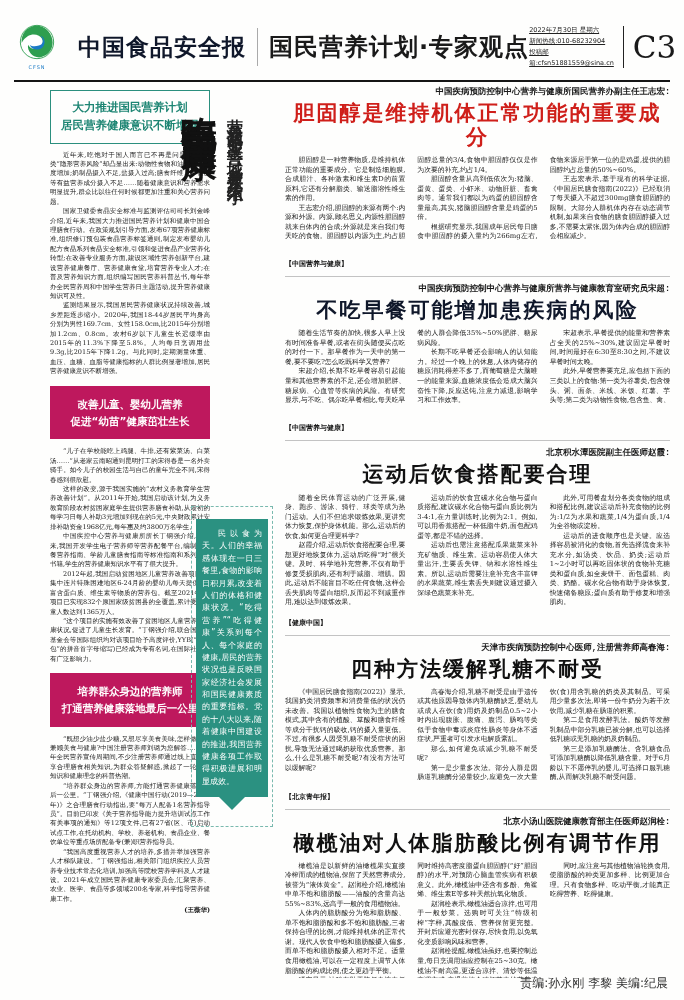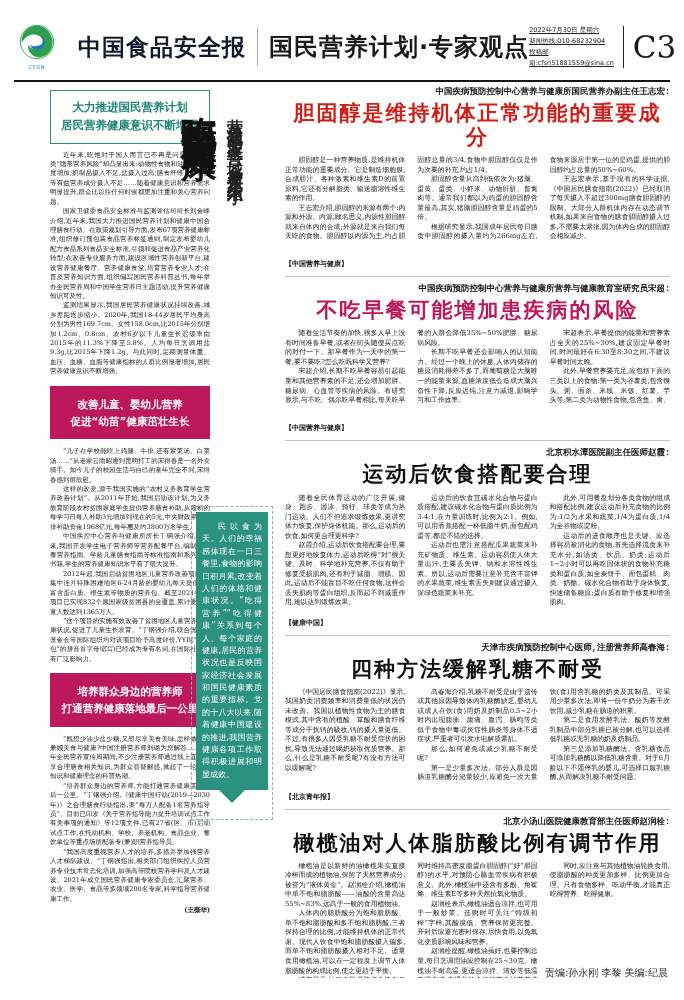--- a/index.html
+++ b/index.html
@@ -29,39 +29,39 @@
   .left-col .para{font-size:6.5px;line-height:1.45;}
   .byline{font-size:6.5px;text-align:right;font-weight:bold;margin-top:2px;}
   
   .center-strip{position:absolute;top:88px;left:177px;width:100px;height:890px;}
   .vh-row{display:flex;height:402px;}
   .v-headline{writing-mode:vertical-rl;font-size:36px;font-weight:bold;letter-spacing:3px;
               line-height:1.25;font-family:"DejaVu Serif",serif;color:#111;}
   .v-subtitle{writing-mode:vertical-rl;font-size:16px;font-weight:bold;letter-spacing:4px;
               margin-left:2px;margin-top:18px;color:#222;font-family:"DejaVu Sans",sans-serif;}
   .quote-outer{border:1px dashed #79b9ae;margin-top:16px;margin-left:14px;width:82px;
-               padding:5px 4px 16px 4px;box-sizing:border-box;}
+               padding:12px 4px 16px 4px;box-sizing:border-box;}
   .quote-box{background:#2b9181;color:#fff;font-size:8px;line-height:1.55;padding:9px 6px;
              text-align:justify;font-family:"DejaVu Sans",sans-serif;}
   .quote-box .qtext{text-indent:2em;}
   .quote-pointer{width:0;height:0;margin:0 auto;border-left:13px solid transparent;
                  border-right:13px solid transparent;border-top:13px solid #2b9181;}
   
   .right-col{position:absolute;top:86px;left:285px;width:385px;height:892px;overflow:hidden;}
   .kicker{font-size:8.5px;font-weight:bold;text-align:right;margin:0 0 3px 0;
           font-family:Liberation Mono, monospace;}
   .art-headline{font-size:21px;font-weight:bold;text-align:center;letter-spacing:2px;
                 margin:0 0 7px 0;line-height:1.15;}
   .art-body{column-count:3;column-gap:12px;column-fill:auto;font-size:6.8px;line-height:1.4;
             overflow:hidden;}
   .h-a1{height:101px;} .h-a2{height:92px;} .h-a3{height:122px;} .h-a4{height:102px;} .h-a5{height:136px;}
   .art-tag{font-size:7px;font-weight:bold;text-align:left;margin-top:2px;}
   .art-sep{border:none;border-top:1px solid #c3c3c3;margin:7px 0 6px 0;}
   
-  .footer{position:absolute;bottom:20px;right:16px;font-size:10px;color:#333;
+  .footer{position:absolute;bottom:8px;right:16px;font-size:12px;color:#333;
           font-family:"DejaVu Sans",sans-serif;}
 </style>
 </head>
 <body>
 
 <div class="page">
 
   <div class="header">
     <div class="logo-wrap">
       <svg width="36" height="36" viewBox="0 0 40 40">
@@ -143,21 +143,21 @@
           <p class="para">胆固醇含量从高到低依次为:猪脑、蛋黄、蛋类、小虾米、动物肝脏、畜禽肉等。通常我们都以为鸡蛋的胆固醇含量最高,其实,猪脑胆固醇含量是鸡蛋的5倍。</p>
           <p class="para">根据研究显示,我国成年居民每日膳食中胆固醇的摄入量约为266mg左右,食物来源居于第一位的是鸡蛋,提供的胆固醇约占总量的50%~60%。</p>
           <p class="para">王志宏表示,基于现有的科学证据,《中国居民膳食指南(2022)》已经取消了每天摄入不超过300mg膳食胆固醇的限制。大部分人群机体内存在动态调节机制,如果来自食物的膳食胆固醇摄入过多,不需要太紧张,因为体内合成的胆固醇会相应减少。</p>
         </div>
       <div class="art-tag">【中国营养与健康】</div>
     </div>
     <hr class="art-sep">
 
     <div class="article">
       <p class="kicker">中国疾病预防控制中心营养与健康所营养与健康教育室研究员宋超:</p>
-      <h2 class="art-headline" style="color: #be185d;">不吃早餐可能增加患疾病的风险</h2>
+      <h2 class="art-headline" style="color: #0f172a;">不吃早餐可能增加患疾病的风险</h2>
       <div class="art-body h-a2">
           <p class="para">随着生活节奏的加快,很多人早上没有时间准备早餐,或者在街头随便买点吃的对付一下。那早餐作为一天中的第一餐,要不要吃?怎么吃既科学又营养?</p>
           <p class="para">宋超介绍,长期不吃早餐容易引起能量和其他营养素的不足,还会增加肥胖、糖尿病、心血管等疾病的风险。有研究显示,与不吃、偶尔吃早餐相比,每天吃早餐的人群会降低35%~50%肥胖、糖尿病风险。</p>
           <p class="para">长期不吃早餐还会影响人的认知能力。经过一个晚上的休息,人体内储存的糖原消耗得差不多了,而葡萄糖是大脑唯一的能量来源,血糖浓度低会造成大脑兴奋性下降,反应迟钝,注意力减退,影响学习和工作效率。</p>
           <p class="para">宋超表示,早餐提供的能量和营养素占全天的25%~30%,建议固定早餐时间,时间最好在6:30至8:30之间,不建议早餐时间太晚。</p>
           <p class="para">此外,早餐营养要充足,应包括下面的三类以上的食物:第一类为谷薯类,包含馒头、粥、面条、米线、米饭、红薯、芋头等;第二类为动物性食物,包含鱼、禽、肉、蛋等;第三类为奶类或豆类;第四类为新鲜水果蔬菜类。</p>
         </div>
       <div class="art-tag">【中国营养与健康】</div>
     </div>
     <hr class="art-sep">

